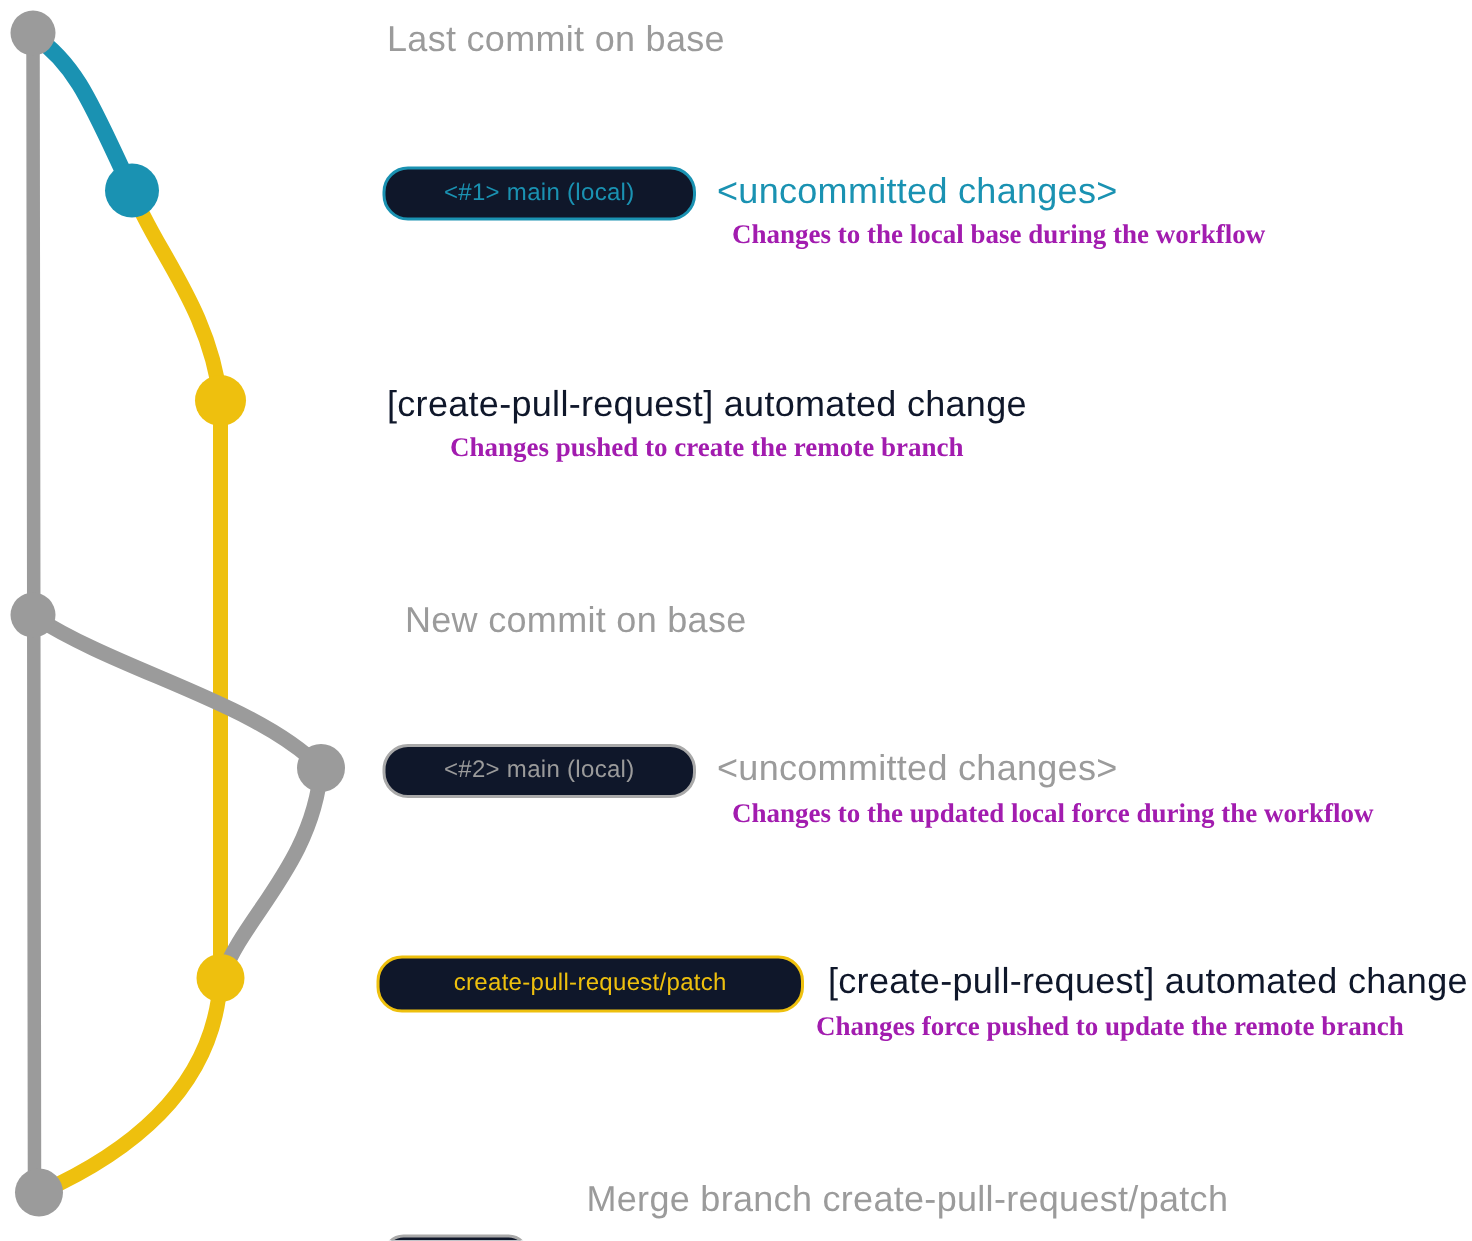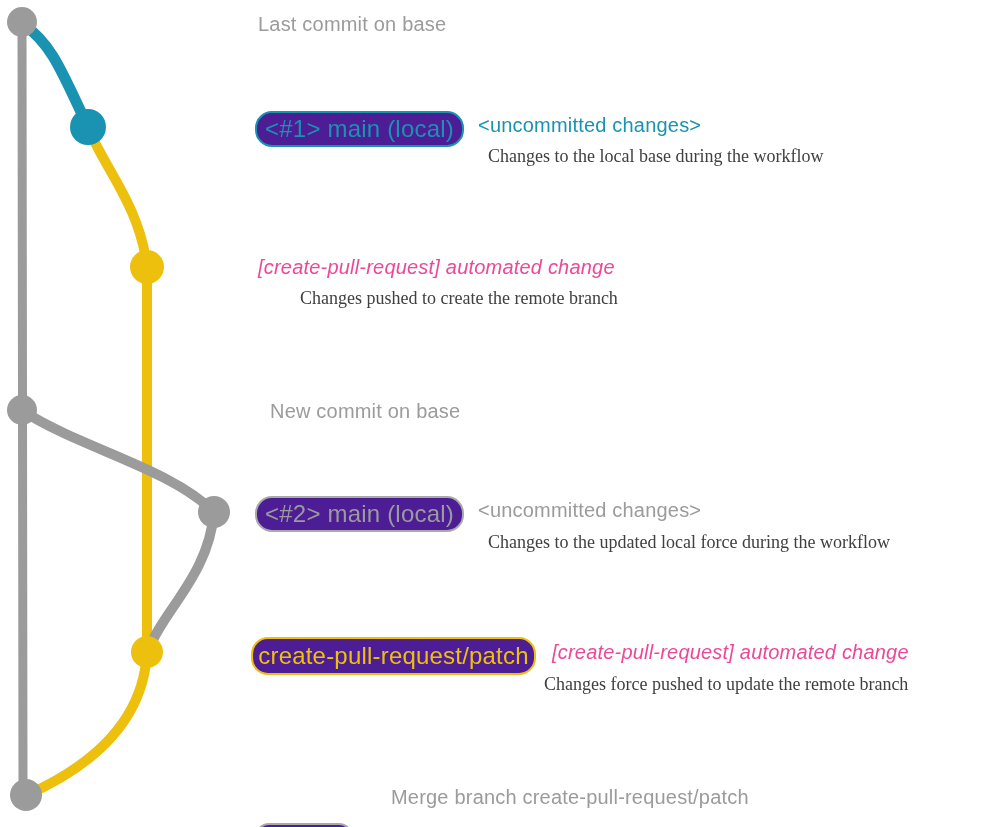--- a/index.html
+++ b/index.html
@@ -6,40 +6,41 @@
   .stage {
     position: relative;
     width: 981px;
     height: 827px;
     background: #ffffff;
     font-family: "Liberation Sans", "DejaVu Sans", sans-serif;
     overflow: hidden;
   }
   .graph-svg { position: absolute; left: 0; top: 0; }
   .txt { position: absolute; white-space: nowrap; line-height: 1.15; }
-  .sans20 { font-size: 20px; letter-spacing: 0.2px; }
+  .sans20 { font-size: 24px; letter-spacing: 0.2px; }
   .serif18 {
     font-family: "Liberation Serif", "DejaVu Serif", serif;
     font-size: 18px;
-    color: #404040;
+    color: #a21caf;
+    font-weight: bold;
   }
   .c-gray   { color: #9b9b9b; }
   .c-blue   { color: #1a92b2; }
-  .c-yellow { color: #ec4899; font-style: italic; }
+  .c-yellow { color: #0f172a; }
   .tag-box {
     position: absolute;
     display: flex;
     align-items: center;
     justify-content: center;
     border: 2px solid;
     border-radius: 17px;
     box-sizing: border-box;
-    font-size: 24px;
+    font-size: 16px;
     letter-spacing: 0.2px;
-    background: #4c1d95;
+    background: #0f172a;
   }
   .b-blue   { border-color: #1a92b2; color: #1a92b2; }
   .b-gray   { border-color: #a9a9a9; color: #9b9b9b; }
   .b-yellow { border-color: #eec00e; color: #eec00e; }
 </style>
 </head>
 <body>
 
 <div class="stage">
 

